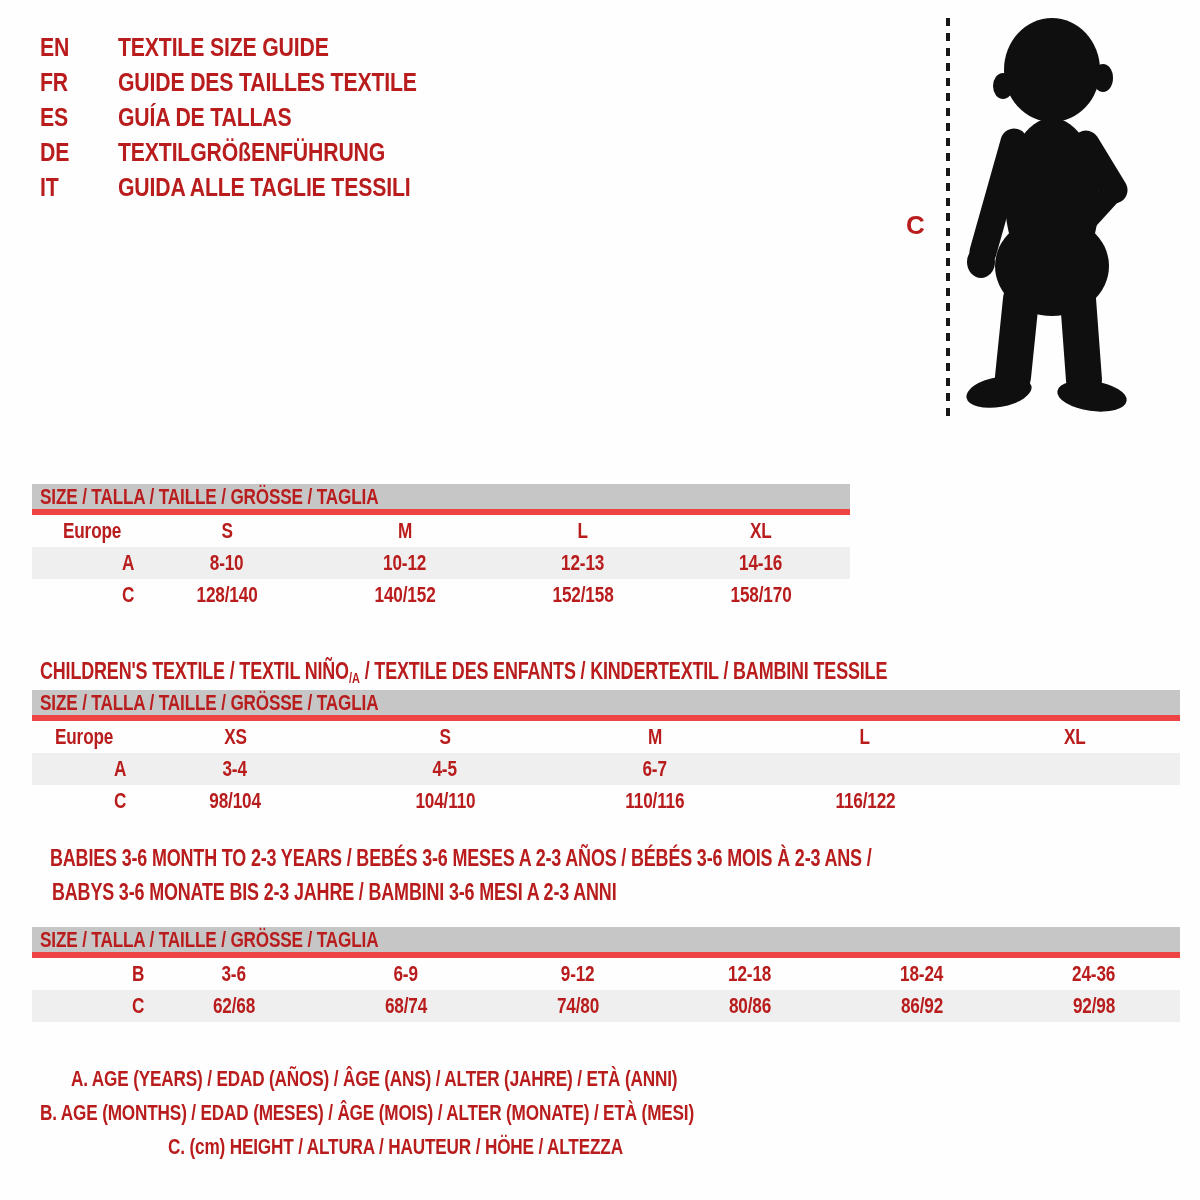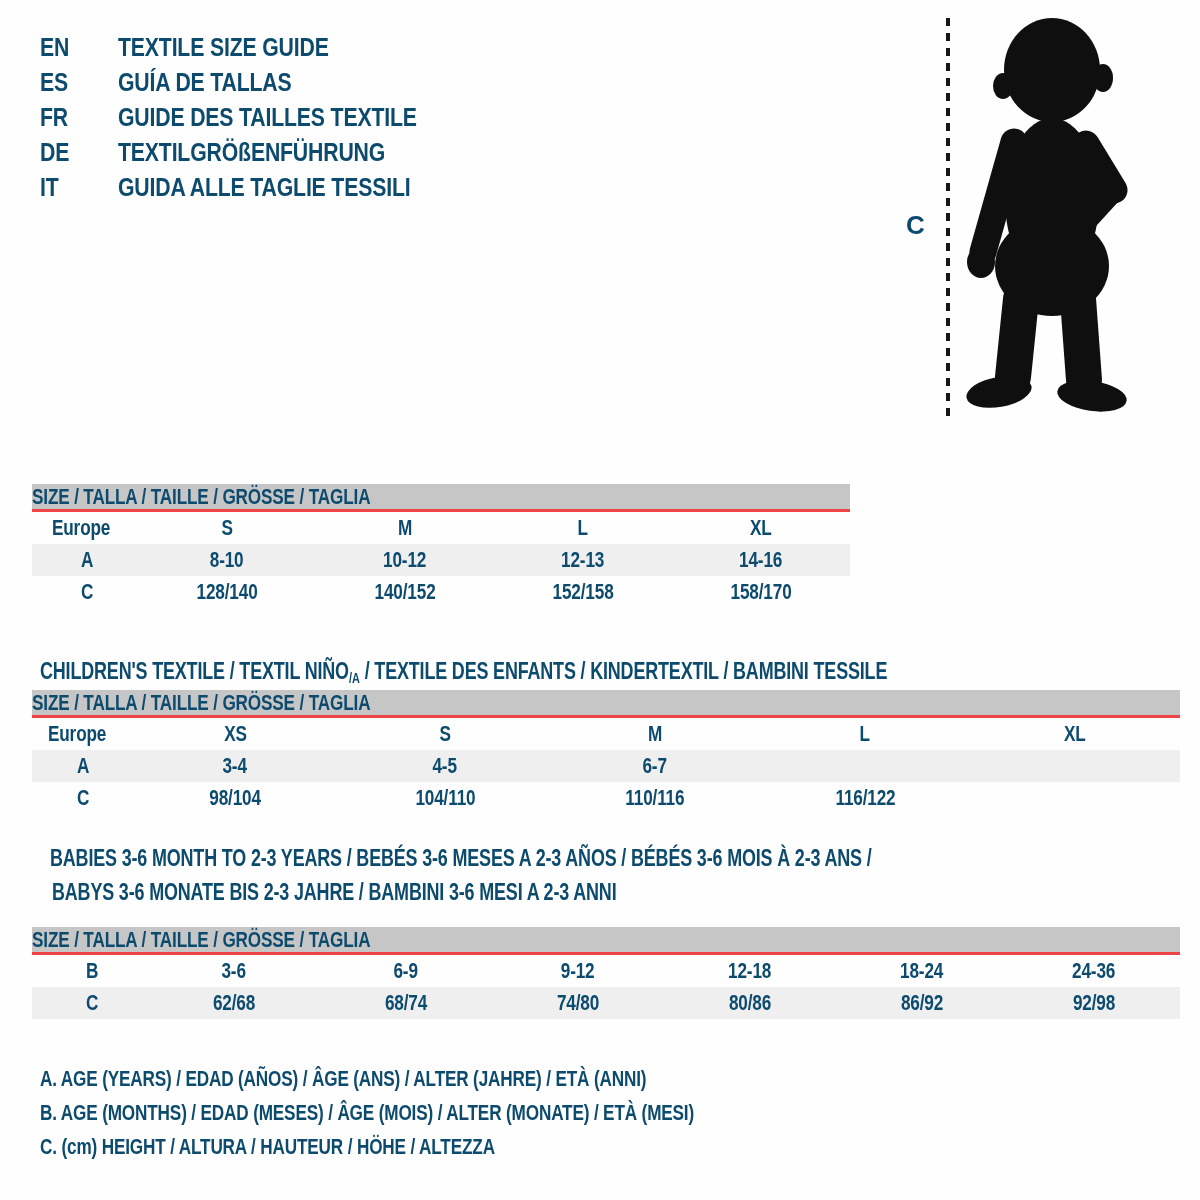--- a/index.html
+++ b/index.html
@@ -3,21 +3,21 @@
 <meta charset="utf-8">
 <style>
   html,body{margin:0;padding:0;background:#fff;}
   #canvas{
     position:relative;
     width:1200px;height:1200px;
     background:#fefefe;
     overflow:hidden;
     font-family:"Liberation Sans",sans-serif;
     font-weight:bold;
-    color:#0c4a6e;
+    color:#b91c1c;
   }
   
   .cond{display:inline-block;transform:scaleX(0.78);transform-origin:0 50%;white-space:nowrap;letter-spacing:-0.2px;}
   .condc{display:inline-block;transform:scaleX(0.78);transform-origin:50% 50%;white-space:nowrap;letter-spacing:-0.2px;}
 
   
   .lang-block{position:absolute;left:40px;top:30px;}
   .lang-row{display:flex;height:35px;line-height:35px;font-size:25px;}
   .lang-row .code{width:78px;}
   .lang-row .cond{transform:scaleX(0.85);}
@@ -29,56 +29,56 @@
   }
   .c-label{position:absolute;left:906px;top:211px;font-size:26px;line-height:28px;}
   .toddler{position:absolute;left:962px;top:14px;}
 
   
   .sec-title{position:absolute;left:40px;font-size:23px;line-height:27px;}
   .title-sub{font-size:14px;vertical-align:-4px;letter-spacing:0;}
 
   
   .stable{position:absolute;left:32px;font-size:22px;}
-  .thead{height:25px;line-height:25px;background:#c6c6c6;border-bottom:3px solid #ef4444;}
+  .thead{height:25px;line-height:25px;background:#c6c6c6;border-bottom:6px solid #ef4444;padding-left:8px;}
   .trow{display:flex;height:32px;line-height:32px;}
   .trow.stripe{background:#efefef;}
-  .tlabel{padding-left:8px;text-align:center;}
+  .tlabel{padding-left:8px;text-align:right;}
   .tcell{text-align:center;}
   .t-junior{width:818px;}
   .t-junior .tlabel{width:98px;}
   .t-junior .tcell{width:178px;}
   .t-kids{width:1148px;}
   .t-kids .tlabel{width:90px;}
   .t-kids .tcell{width:210px;}
   .t-baby{width:1148px;}
   .t-baby .tlabel{width:108px;}
   .t-baby .tcell{width:172px;}
 
   
   .legend{position:absolute;left:40px;top:1062px;font-size:22px;}
-  .legend-line{height:34px;line-height:34px;}
+  .legend-line{height:34px;line-height:34px;text-align:center;}
 </style>
 </head>
 <body>
 
 <div id="canvas">
 
   <div class="lang-block">
     <div class="lang-row">
       <span class="code"><span class="cond">EN</span></span>
       <span class="cond">TEXTILE SIZE GUIDE</span>
     </div>
     <div class="lang-row">
+      <span class="code"><span class="cond">FR</span></span>
+      <span class="cond">GUIDE DES TAILLES TEXTILE</span>
+    </div>
+    <div class="lang-row">
       <span class="code"><span class="cond">ES</span></span>
       <span class="cond">GUÍA DE TALLAS</span>
-    </div>
-    <div class="lang-row">
-      <span class="code"><span class="cond">FR</span></span>
-      <span class="cond">GUIDE DES TAILLES TEXTILE</span>
     </div>
     <div class="lang-row">
       <span class="code"><span class="cond">DE</span></span>
       <span class="cond">TEXTILGRÖßENFÜHRUNG</span>
     </div>
     <div class="lang-row">
       <span class="code"><span class="cond">IT</span></span>
       <span class="cond">GUIDA ALLE TAGLIE TESSILI</span>
     </div>
   </div>

